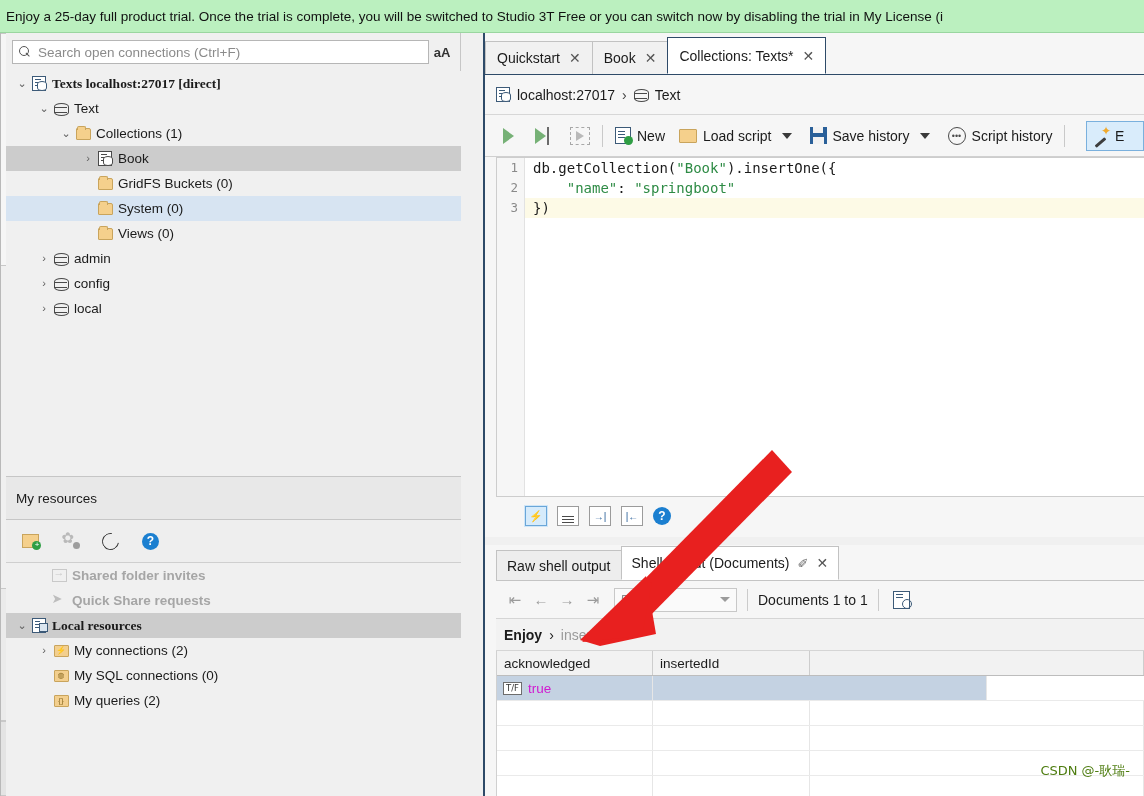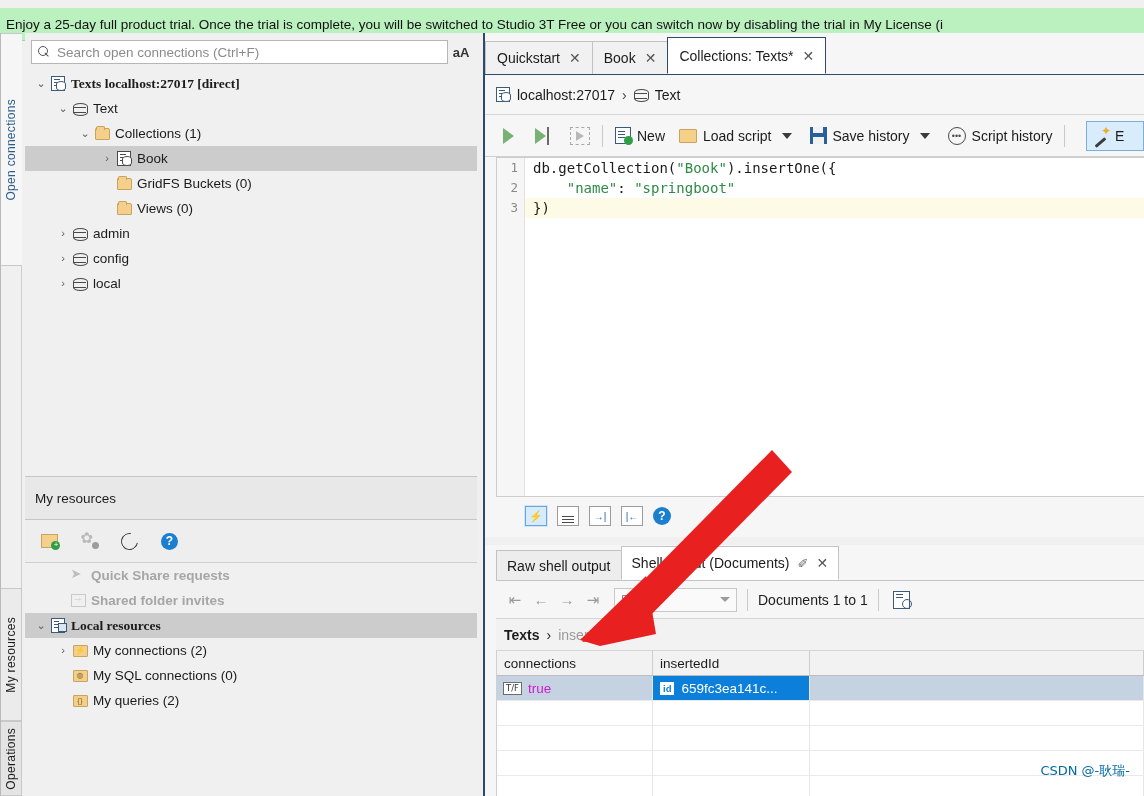--- a/index.html
+++ b/index.html
@@ -8,21 +8,21 @@
   body {
     width:1144px; height:796px; overflow:hidden;
     font-family:"Liberation Sans", sans-serif;
     font-size:13.5px; color:#1b1b1b;
     background:#f0f0f0;
     position:relative;
   }
 
   
   #trial-banner{
-    position:absolute; left:0; top:8px; width:1144px; height:33px;
+    position:absolute; left:0; top:0; width:1144px; height:33px;
     background:#bbf0bf; border-bottom:1px solid #9ad6a0;
     display:flex; align-items:center; padding-left:6px;
     font-size:13.5px; color:#111; white-space:nowrap; overflow:hidden;
   }
 
   
   #left-rail{
     position:absolute; left:0; top:33px; width:22px; height:763px;
     background:#f0f0f0; border-right:1px solid #cfcfcf;
   }
@@ -37,21 +37,21 @@
     writing-mode:vertical-rl; transform:rotate(180deg);
     white-space:nowrap;
   }
   .vtab.active{ background:#f6f6f6; border-right:none; }
   #vtab-open-connections{ top:0px; height:233px; color:#2e5c8a; }
   #vtab-my-resources{    top:555px; height:133px; color:#1b1b1b; background:#ebebeb;}
   #vtab-operations{      top:688px; height:75px;  color:#1b1b1b; background:#e4e4e4;}
 
   
   #left-panel{
-    position:absolute; left:25px; top:33px; width:455px; height:625px;
+    position:absolute; left:6px; top:33px; width:455px; height:625px;
     background:#f0f0f0; border-right:1px solid #c6c6c6;
   }
   #search-row{
     position:absolute; left:0; top:0; width:455px; height:38px;
     display:flex; align-items:center; padding:0 6px;
   }
   #search-input-wrap{
     flex:1; height:24px; background:#fff; border:1px solid #b6b6b6;
     display:flex; align-items:center; padding:0 5px; gap:5px;
   }
@@ -473,21 +473,21 @@
   .val-id{ color:#fff; }
 
   
   #arrow-svg{
     position:absolute; left:560px; top:450px; width:240px; height:200px;
     pointer-events:none; z-index:50;
   }
 
   
   #watermark{
-    position:absolute; right:14px; bottom:16px; font-size:13px; color:#0369a1;
+    position:absolute; right:14px; bottom:16px; font-size:13px; color:#4d7c0f;
     font-family:"DejaVu Sans", sans-serif;
   }
 
   
   #outer-border{
     position:absolute; left:0; top:33px; width:1144px; height:763px;
     border-left:1px solid #b9b9b9; pointer-events:none;
   }
 </style>
 </head>
@@ -552,20 +552,28 @@
         </div>
         <div class="tlabel">Book</div>
       </div>
       <div class="trow">
         <div style="width: 74px; flex: 0 0 74px;"></div>
         <div class="twist empty"></div>
         <div class="ticon">
           <span class="ic-folder"></span>
         </div>
         <div class="tlabel">GridFS Buckets (0)</div>
+      </div>
+      <div class="trow sel-blue">
+        <div style="width: 74px; flex: 0 0 74px;"></div>
+        <div class="twist empty"></div>
+        <div class="ticon">
+          <span class="ic-folder"></span>
+        </div>
+        <div class="tlabel">System (0)</div>
       </div>
       <div class="trow">
         <div style="width: 74px; flex: 0 0 74px;"></div>
         <div class="twist empty"></div>
         <div class="ticon">
           <span class="ic-folder"></span>
         </div>
         <div class="tlabel">Views (0)</div>
       </div>
       <div class="trow">
@@ -613,31 +621,31 @@
     <div class="rbtn">
       <span class="ic-help">?</span>
     </div>
   </div>
 
   <div id="lower-tree">
       <div class="trow">
         <div style="width: 28px; flex: 0 0 28px;"></div>
         <div class="twist empty"></div>
         <div class="ticon">
-          <span class="ic-send"></span>
-        </div>
-        <div class="tlabel muted">Quick Share requests</div>
+          <span class="ic-shared"></span>
+        </div>
+        <div class="tlabel muted">Shared folder invites</div>
       </div>
       <div class="trow">
         <div style="width: 28px; flex: 0 0 28px;"></div>
         <div class="twist empty"></div>
         <div class="ticon">
-          <span class="ic-shared"></span>
-        </div>
-        <div class="tlabel muted">Shared folder invites</div>
+          <span class="ic-send"></span>
+        </div>
+        <div class="tlabel muted">Quick Share requests</div>
       </div>
       <div class="trow sel-grey">
         <div style="width: 8px; flex: 0 0 8px;"></div>
         <div class="twist">⌄</div>
         <div class="ticon">
           <span class="ic-res"></span>
         </div>
         <div class="tlabel bold">Local resources</div>
       </div>
       <div class="trow">
@@ -798,41 +806,37 @@
     </div>
     <div class="vsep"></div>
     <div id="docs-count">Documents 1 to 1</div>
     <div class="vsep"></div>
     <div class="navbtn">
       <span class="ic-docsearch"></span>
     </div>
   </div>
 
   <div id="result-crumb">
-    <span class="k1">Texts</span>
+    <span class="k1">Enjoy</span>
     <span>›</span>
     <span class="k2">insertedId</span>
   </div>
 
   <div id="grid">
     <div id="grid-head">
-        <div class="gh" style="width: 156px; flex: 0 0 156px;">connections</div>
+        <div class="gh" style="width: 156px; flex: 0 0 156px;">acknowledged</div>
         <div class="gh" style="width: 157px; flex: 0 0 157px;">insertedId</div>
         <div class="gh" style="width: 334px; flex: 0 0 334px;"></div>
       </div>
     <div id="grid-rows">
         <div class="grow sel">
           <div class="gc" style="width: 156px; flex: 0 0 156px;">
             <span class="badge-tf">T/F</span>
             <span class="val-true">true</span>
           </div>
-          <div class="gc active" style="width: 157px; flex: 0 0 157px;">
-            <span class="badge-id">id</span>
-            <span class="val-id">659fc3ea141c...</span>
-          </div>
           <div class="gc" style="width: 334px; flex: 0 0 334px;"></div>
         </div>
         <div class="grow">
           <div class="gc" style="width: 156px; flex: 0 0 156px;"></div>
           <div class="gc" style="width: 157px; flex: 0 0 157px;"></div>
           <div class="gc" style="width: 334px; flex: 0 0 334px;"></div>
         </div>
         <div class="grow">
           <div class="gc" style="width: 156px; flex: 0 0 156px;"></div>
           <div class="gc" style="width: 157px; flex: 0 0 157px;"></div>

